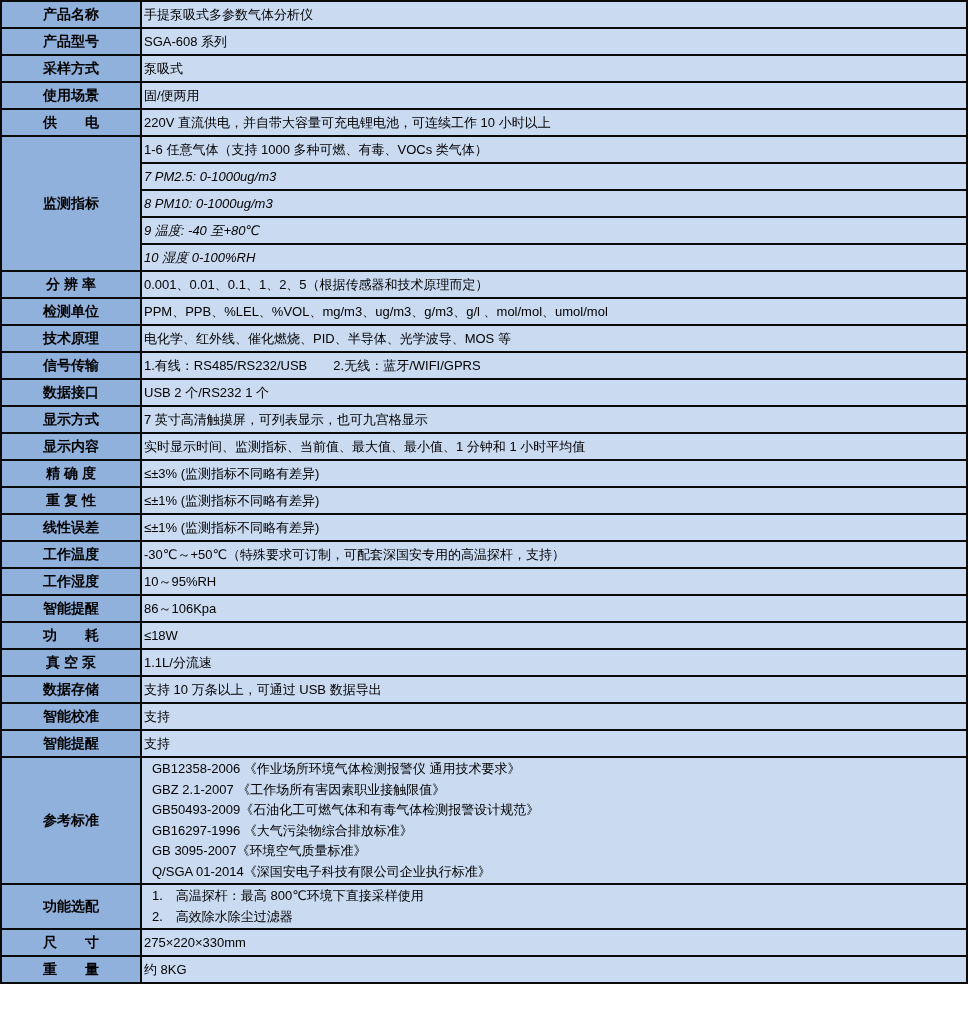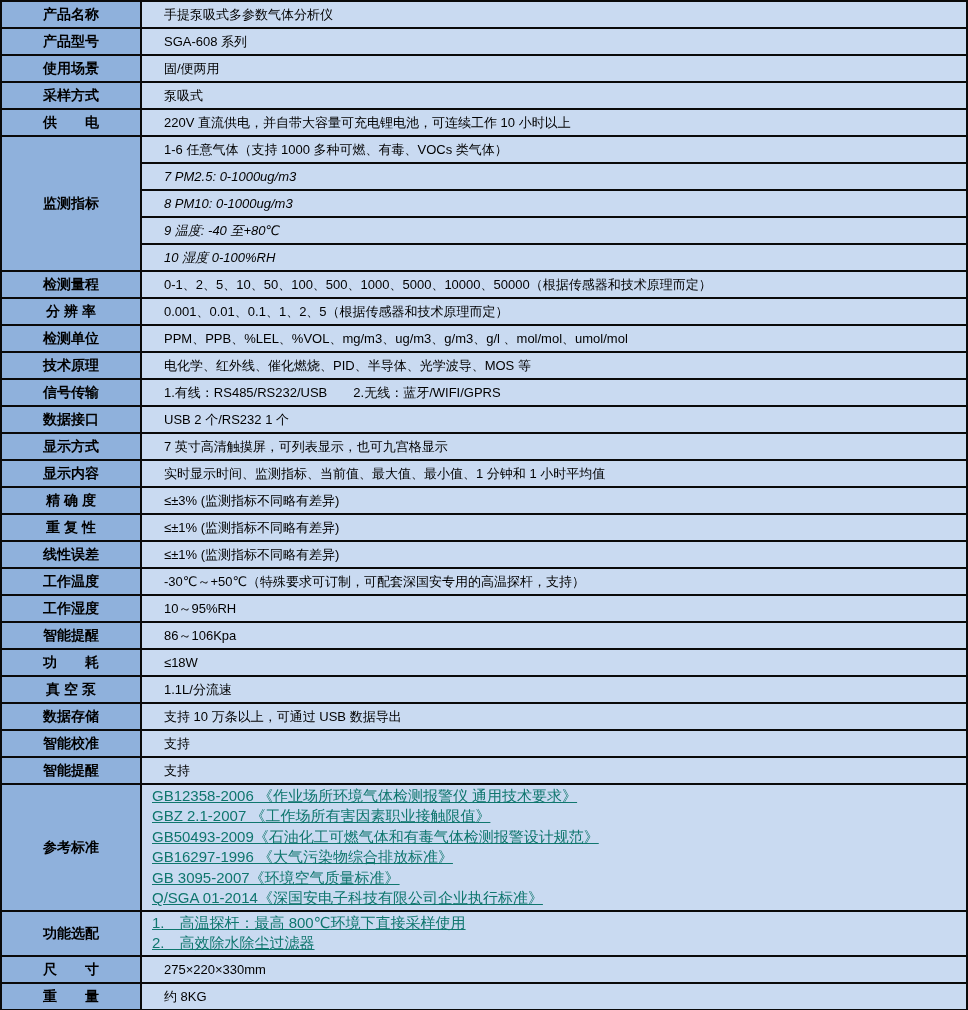--- a/index.html
+++ b/index.html
@@ -40,96 +40,89 @@
     background: #c9daf1;
     display: flex;
     flex-direction: column;
     justify-content: center;
     min-width: 0;
   }
   .vcell {
     height: 25px;
     display: flex;
     align-items: center;
-    padding-left: 22px;
+    padding-left: 2px;
     font-size: 13px;
     color: #000000;
     white-space: pre;
     overflow: hidden;
   }
   .vcell + .vcell {
     border-top: 2px solid #0a0a0a;
     font-style: italic;
   }
   .vcell.multi {
     height: auto;
     display: block;
     padding: 1px 0 1px 10px;
   }
   .line {
     height: 20.5px;
     display: flex;
     align-items: center;
     white-space: pre;
-    font-size: 15px;
-    color: #0f766e;
-    text-decoration: underline;
+    font-size: 13px;
+    color: #000000;
   }
 </style>
 </head>
 <body>
 
 <div class="spec-table" id="spec-table">
     <div class="row">
       <div class="label">产品名称</div>
       <div class="values">
         <div class="vcell">手提泵吸式多参数气体分析仪</div>
       </div>
     </div>
     <div class="row">
       <div class="label">产品型号</div>
       <div class="values">
         <div class="vcell">SGA-608 系列</div>
       </div>
     </div>
     <div class="row">
+      <div class="label">采样方式</div>
+      <div class="values">
+        <div class="vcell">泵吸式</div>
+      </div>
+    </div>
+    <div class="row">
       <div class="label">使用场景</div>
       <div class="values">
         <div class="vcell">固/便两用</div>
-      </div>
-    </div>
-    <div class="row">
-      <div class="label">采样方式</div>
-      <div class="values">
-        <div class="vcell">泵吸式</div>
       </div>
     </div>
     <div class="row">
       <div class="label">供　　电</div>
       <div class="values">
         <div class="vcell">220V 直流供电，并自带大容量可充电锂电池，可连续工作 10 小时以上</div>
       </div>
     </div>
     <div class="row">
       <div class="label">监测指标</div>
       <div class="values">
         <div class="vcell">1-6 任意气体（支持 1000 多种可燃、有毒、VOCs 类气体）</div>
         <div class="vcell">7 PM2.5: 0-1000ug/m3</div>
         <div class="vcell">8 PM10: 0-1000ug/m3</div>
         <div class="vcell">9 温度: -40 至+80℃</div>
         <div class="vcell">10 湿度 0-100%RH</div>
       </div>
     </div>
     <div class="row">
-      <div class="label">检测量程</div>
-      <div class="values">
-        <div class="vcell">0-1、2、5、10、50、100、500、1000、5000、10000、50000（根据传感器和技术原理而定）</div>
-      </div>
-    </div>
-    <div class="row">
       <div class="label">分 辨 率</div>
       <div class="values">
         <div class="vcell">0.001、0.01、0.1、1、2、5（根据传感器和技术原理而定）</div>
       </div>
     </div>
     <div class="row">
       <div class="label">检测单位</div>
       <div class="values">
         <div class="vcell">PPM、PPB、%LEL、%VOL、mg/m3、ug/m3、g/m3、g/l 、mol/mol、umol/mol</div>
       </div>

